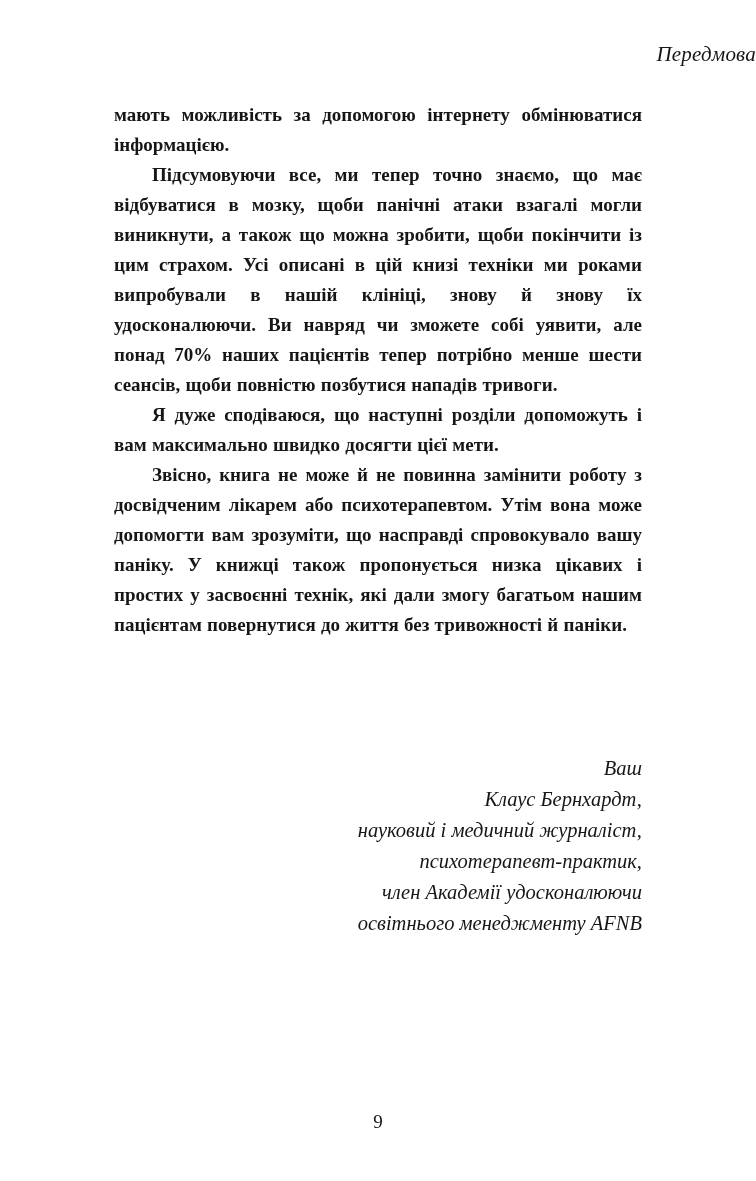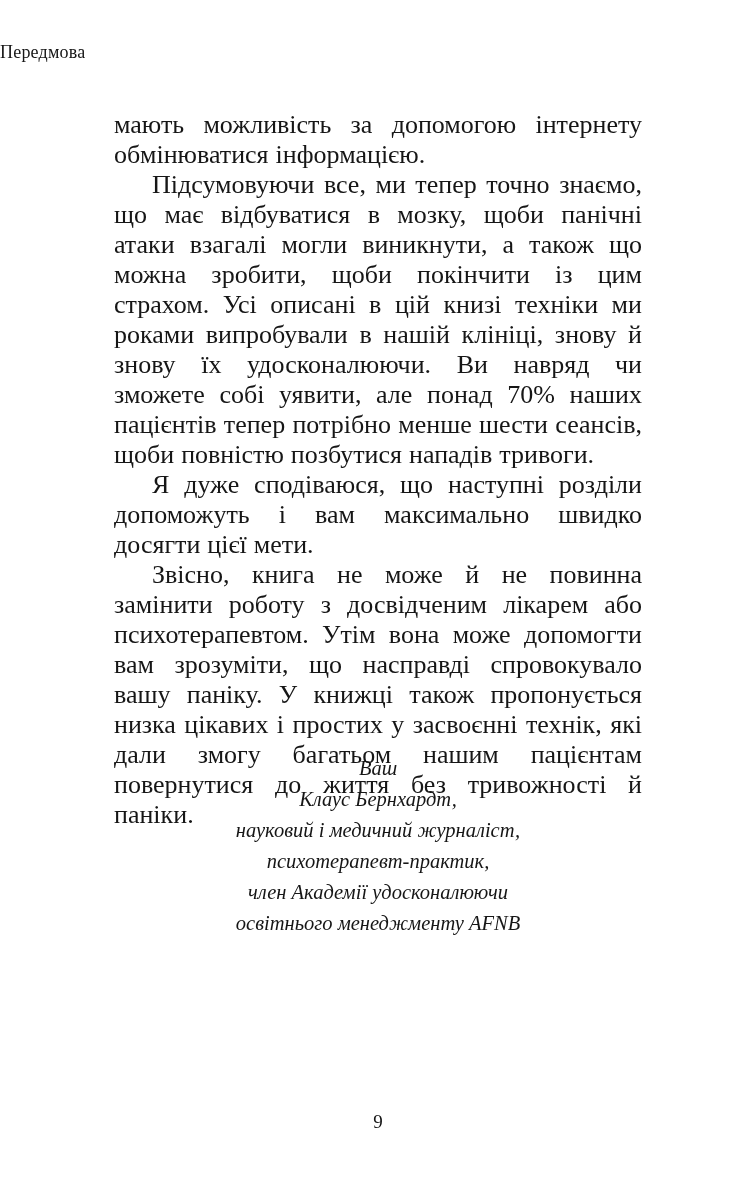--- a/index.html
+++ b/index.html
@@ -14,54 +14,55 @@
     background: #ffffff;
     color: #161616;
     font-family: "Liberation Serif", "DejaVu Serif", serif;
     overflow: hidden;
   }
   .running-head {
     position: absolute;
     top: 42px;
     left: 0;
     right: 0;
-    text-align: left;
-    font-size: 18px;
+    text-align: right;
+    font-style: italic;
+    font-size: 21px;
     letter-spacing: 0.2px;
   }
   .body-text {
     position: absolute;
-    top: 110px;
+    top: 100px;
     left: 114px;
     width: 528px;
-    font-size: 26px;
+    font-size: 19px;
     line-height: 30px;
     text-align: justify;
     word-spacing: 0.5px;
+    font-weight: bold;
   }
   .body-text p {
     margin: 0;
     text-indent: 38px;
   }
   .body-text p.no-indent {
     text-indent: 0;
   }
   .signature {
     position: absolute;
     top: 753px;
     right: 114px;
     left: 114px;
     text-align: right;
     font-style: italic;
     font-size: 20.5px;
     line-height: 31px;
   }
   .signature div {
     white-space: nowrap;
-    text-align: center;
   }
   .page-number {
     position: absolute;
     bottom: 48px;
     left: 0;
     right: 0;
     text-align: center;
     font-size: 19px;
   }
 </style>

